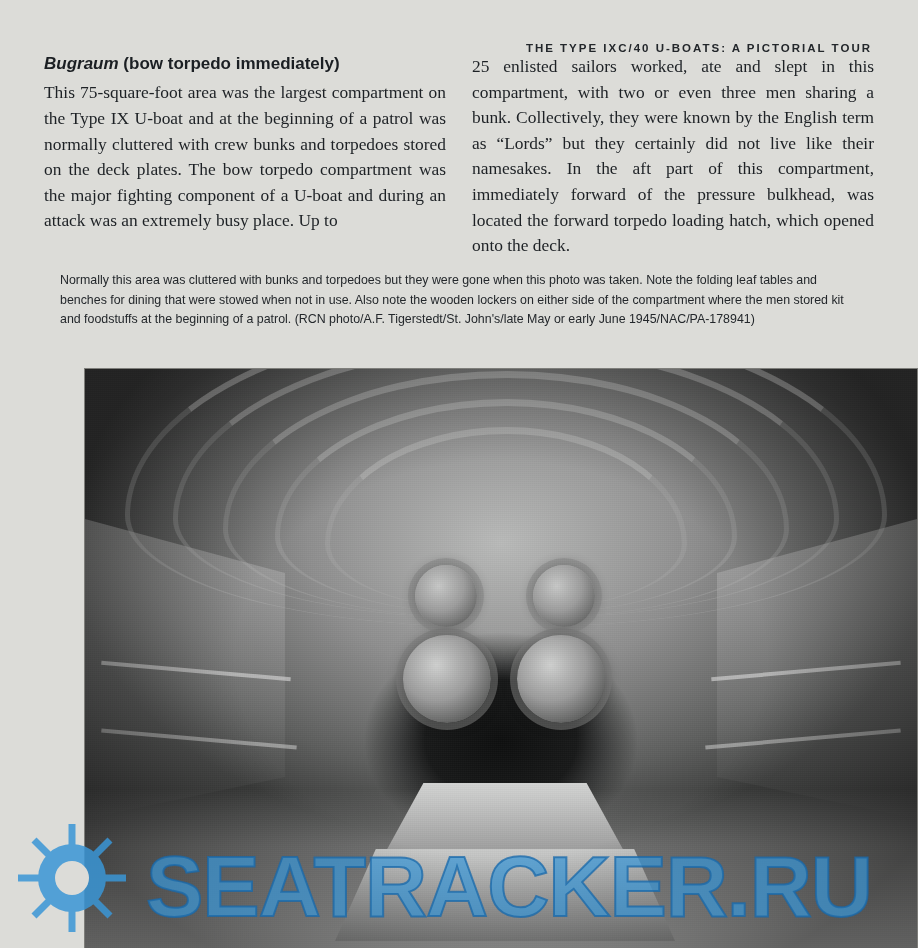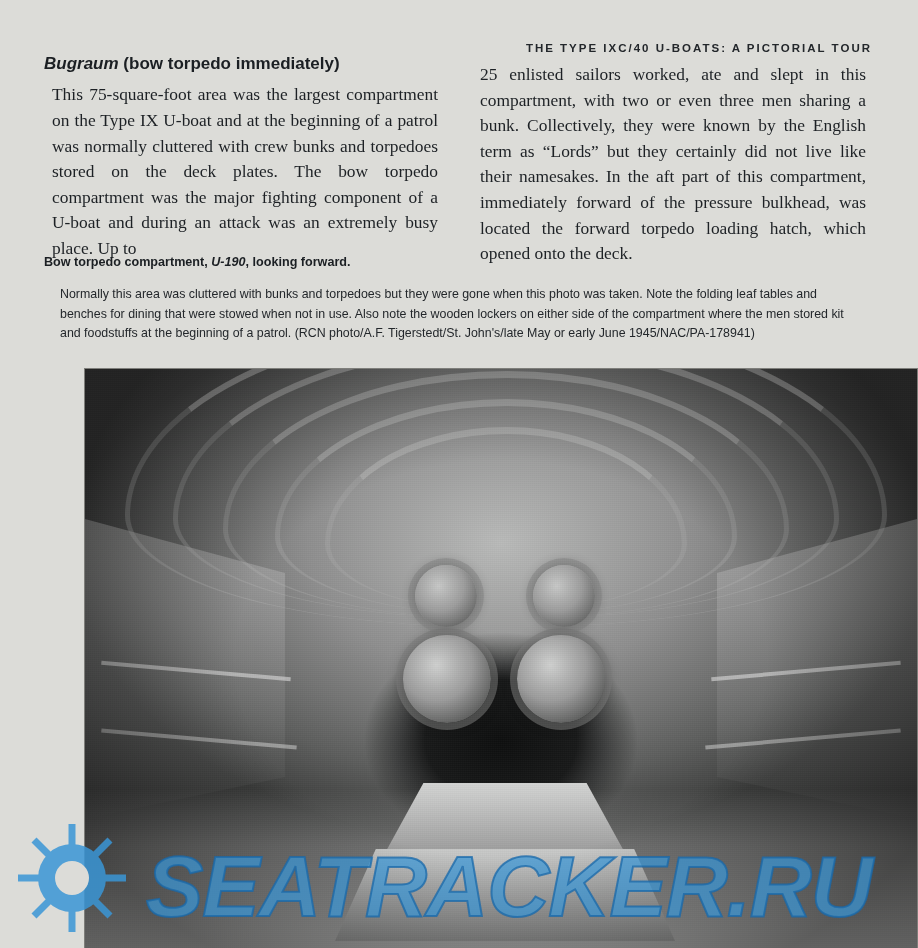--- a/index.html
+++ b/index.html
@@ -53,21 +53,21 @@
     line-height: 1.2;
   }
   .heading .ital {
     font-style: italic;
   }
   .body-text {
     font-family: "Liberation Serif", serif;
     font-size: 17.4px;
     line-height: 25.6px;
     color: #1d2125;
-    margin: 8px;
+    margin: 0;
     text-align: justify;
     text-justify: inter-word;
   }
   .col-right .body-text {
     text-align: justify;
   }
   .caption-block {
     position: absolute;
     left: 44px;
     top: 255px;
@@ -148,21 +148,20 @@
       repeating-linear-gradient(90deg, rgba(255,255,255,0.04) 0 1px, rgba(0,0,0,0.04) 1px 2px);
   }
   
   .watermark {
     position: absolute;
     left: 0;
     bottom: 6px;
     width: 756px;
     height: 120px;
     pointer-events: none;
-    font-style: italic;
   }
   .wm-text {
     position: absolute;
     left: 146px;
     bottom: 6px;
     font-family: "Liberation Sans", sans-serif;
     font-size: 86px;
     font-weight: bold;
     letter-spacing: -1px;
     color: rgba(58,150,214,0.72);
@@ -188,21 +187,20 @@
     <div class="col col-left">
       <h2 class="heading"><span class="ital">Bugraum</span><span> (bow torpedo immediately)</span></h2>
       <p class="body-text">This 75-square-foot area was the largest compartment on the Type IX U-boat and at the beginning of a patrol was normally cluttered with crew bunks and torpedoes stored on the deck plates. The bow torpedo compartment was the major fighting component of a U-boat and during an attack was an extremely busy place. Up to</p>
     </div>
     <div class="col col-right">
       <p class="body-text">25 enlisted sailors worked, ate and slept in this compartment, with two or even three men sharing a bunk. Collectively, they were known by the English term as “Lords” but they certainly did not live like their namesakes. In the aft part of this compartment, immediately forward of the pressure bulkhead, was located the forward torpedo loading hatch, which opened onto the deck.</p>
     </div>
   </div>
 
   <div class="caption-block">
-    <p class="caption-title"><span>Bow torpedo compartment, </span><span class="ital">U-190</span><span>, looking forward.</span></p>
     <p class="caption-body">Normally this area was cluttered with bunks and torpedoes but they were gone when this photo was taken. Note the folding leaf tables and benches for dining that were stowed when not in use. Also note the wooden lockers on either side of the compartment where the men stored kit and foodstuffs at the beginning of a patrol. (RCN photo/A.F. Tigerstedt/St. John's/late May or early June 1945/NAC/PA-178941)</p>
   </div>
 
   <figure class="photo-frame">
     <div class="photo">
 
       <div class="rib" style="left:40px; top:-50px; width:752px; height:300px;"></div>
       <div class="rib" style="left:88px; top:-26px; width:656px; height:268px; opacity:.85;"></div>
       <div class="rib" style="left:138px; top:2px; width:556px; height:240px; opacity:.75;"></div>
       <div class="rib" style="left:190px; top:30px; width:452px; height:208px; opacity:.65;"></div>

